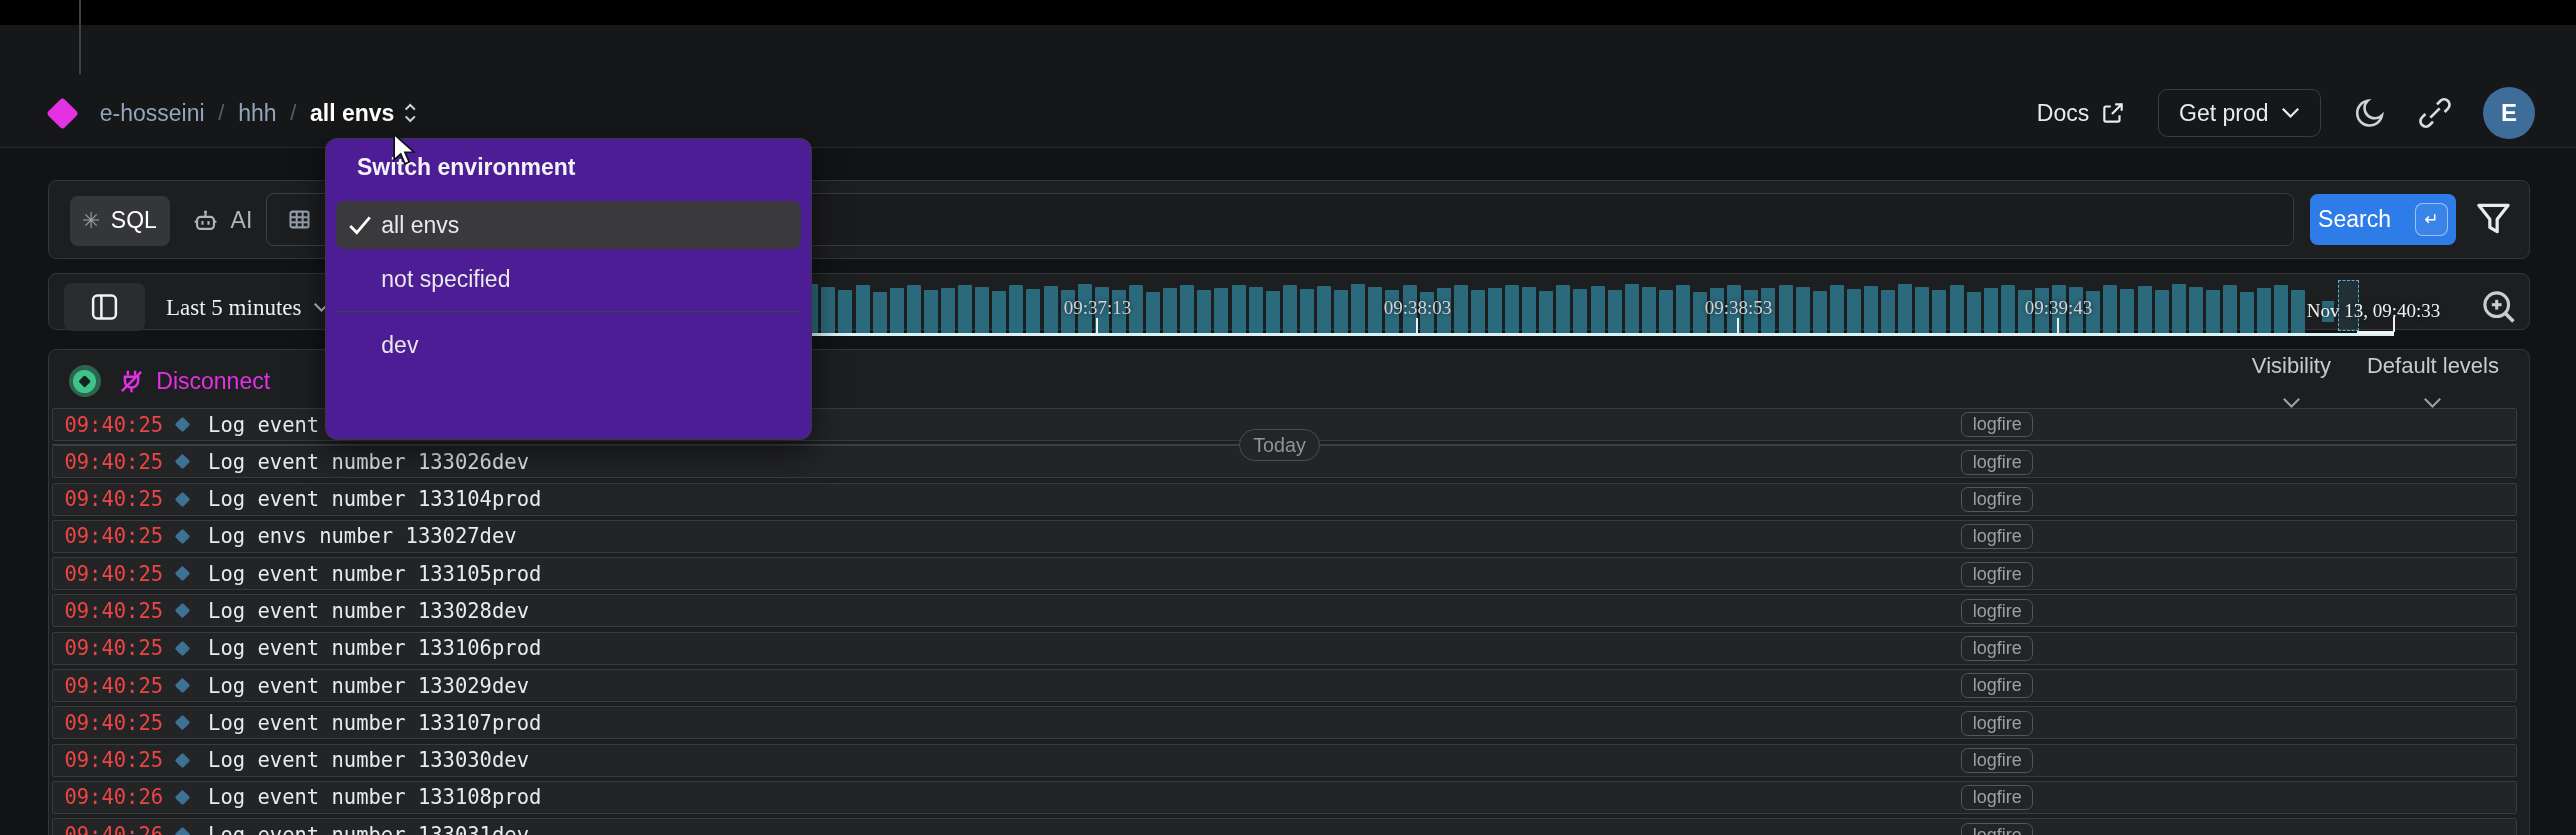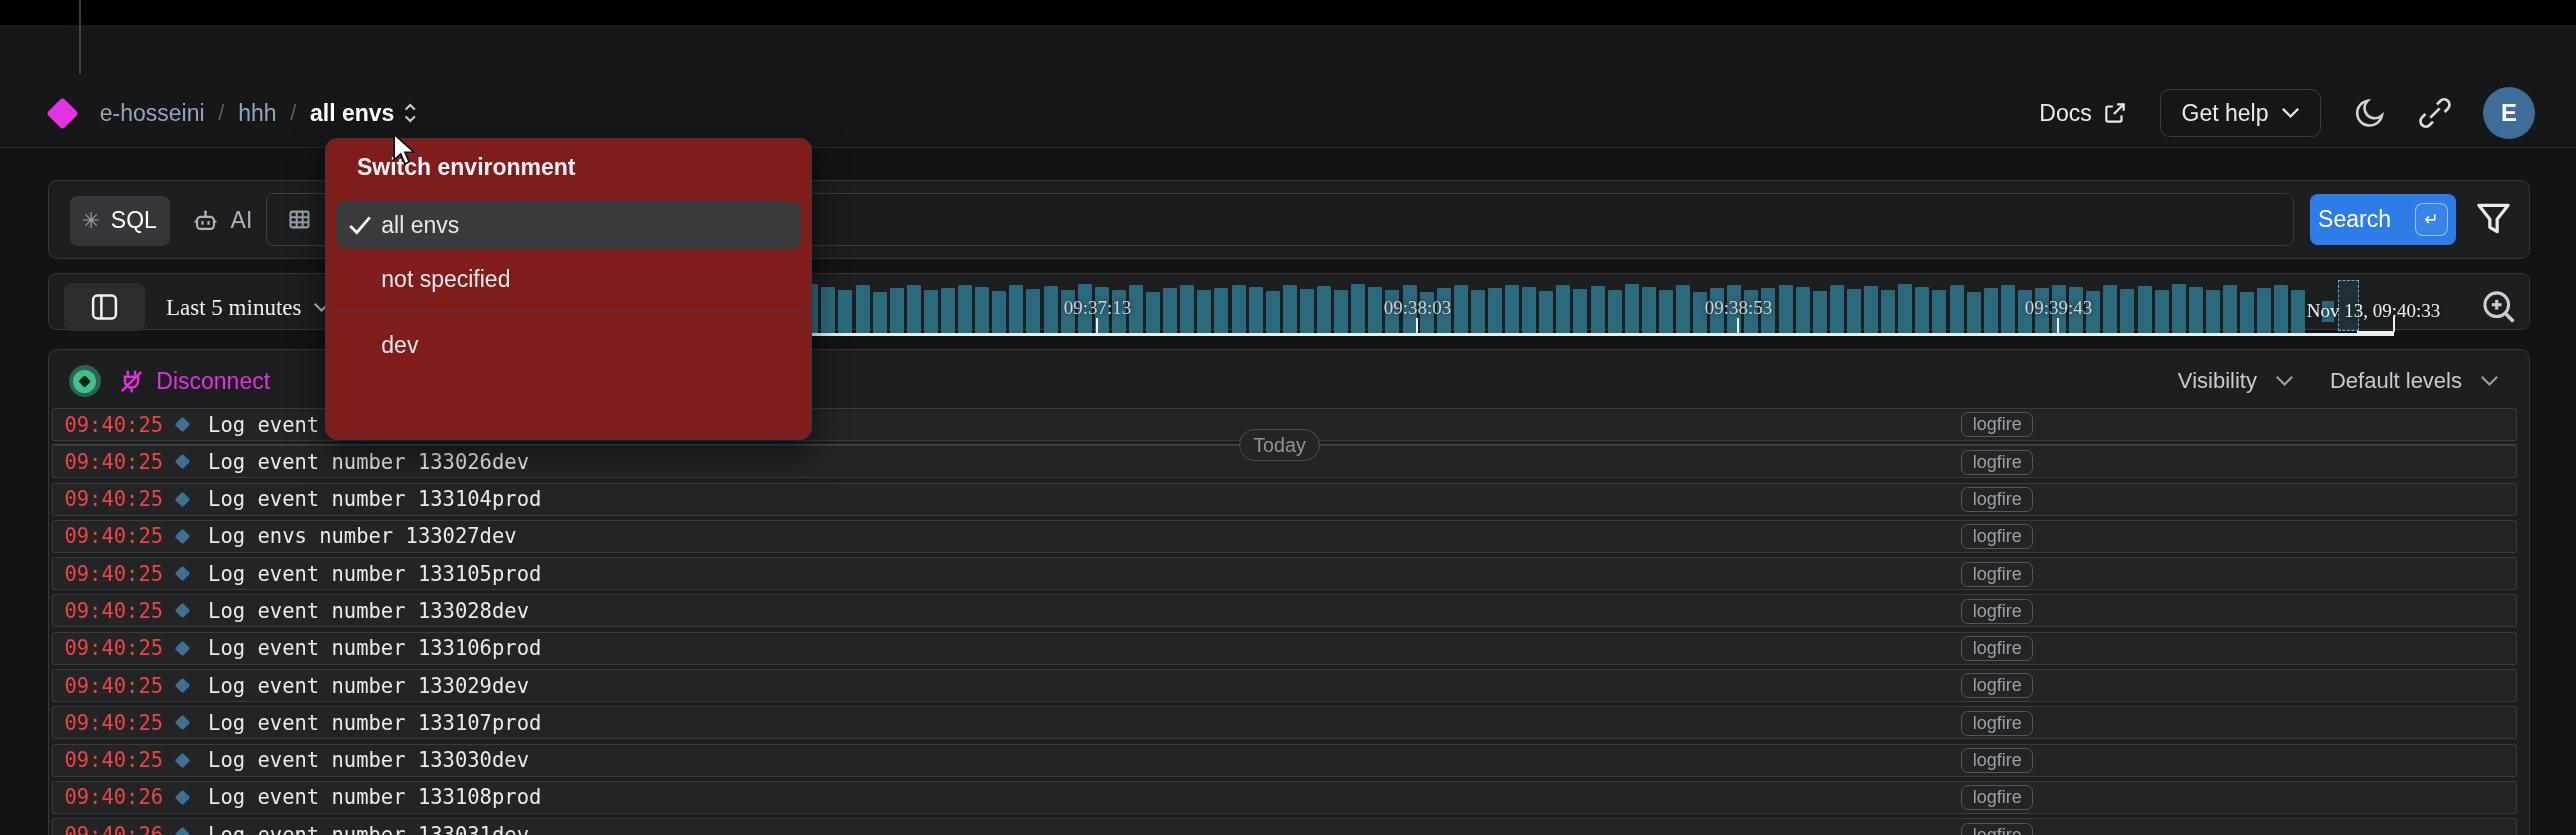--- a/index.html
+++ b/index.html
@@ -61,34 +61,34 @@
   .ltick-h{position:absolute;left:2308px;top:57px;width:37px;height:2.6px;background:#f0f2f4;}
   .ltick-v{position:absolute;left:2344px;top:43px;width:1.7px;height:15.4px;background:#f0f2f4;}
   .zoom-ic{position:absolute;left:2431px;top:13.7px;}
   
   .rec-ic{position:absolute;left:19.7px;top:15.4px;width:32px;height:32px;border-radius:50%;background:#2c6450;
     display:flex;align-items:center;justify-content:center;}
   .rec-inner{width:23px;height:23px;border-radius:50%;background:#3ec488;display:flex;align-items:center;justify-content:center;}
   .rec-diamond{width:9.4px;height:9.4px;background:#16231d;transform:rotate(45deg);border-radius:1.7px;}
   .disconnect{position:absolute;left:68px;top:0;height:62px;display:flex;align-items:center;gap:10.3px;color:#e431e4;font-size:23px;font-weight:500;}
   .live-right{position:absolute;right:30px;top:0;height:62px;display:flex;align-items:center;gap:36px;font-size:22px;color:#c6cbd0;}
-  .live-right .dd{display:flex;align-items:center;gap:18px;}
+  .live-right .dd{display:flex;align-items:center;gap:18px;flex-direction:column;}
   .rows{position:absolute;left:3.4px;top:58px;width:2465px;height:446px;overflow:hidden;}
   .logrow{position:relative;height:33px;margin-bottom:4.3px;background:#232426;border:0.9px solid #3a3b3d;border-radius:1.7px;box-sizing:border-box;
     display:flex;align-items:center;font-family:"DejaVu Sans Mono",monospace;font-size:20.5px;}
   .logrow .ts{color:#ef4444;margin-left:11px;width:113px;}
   .logrow .dm{width:11px;height:11px;background:#3e7294;transform:rotate(45deg);border-radius:1.7px;margin-right:19.7px;}
   .logrow .msg{color:#e8eaec;white-space:pre;}
   .logrow .badge{position:absolute;left:1908px;top:3.4px;height:25px;box-sizing:border-box;border:1.7px solid #53565a;border-radius:6.8px;
     padding:0 10.3px;display:flex;align-items:center;font-family:"Liberation Sans",sans-serif;font-size:18px;color:#9aa0a6;}
   .today-line{position:absolute;left:3.4px;top:94px;width:2465px;height:0.9px;background:#414345;}
   .today-pill{position:absolute;left:1190px;top:79px;width:81px;height:32px;background:#242527;border:1.7px solid #4a4c4e;border-radius:17px;
     box-sizing:border-box;display:flex;align-items:center;justify-content:center;font-size:19.7px;color:#8f9499;}
   
-  .dropdown{position:absolute;left:325px;top:138px;width:487px;height:302px;background:#7f1d1d;border:0.9px solid #3a3a3c;border-radius:12px;
+  .dropdown{position:absolute;left:325px;top:138px;width:487px;height:302px;background:#4c1d95;border:0.9px solid #3a3a3c;border-radius:12px;
     box-shadow:0 12px 34px rgba(0,0,0,.55);z-index:50;box-sizing:border-box;padding-left:40px;}
   .dd-title{position:absolute;left:31px;top:15.4px;font-size:23px;font-weight:700;color:#f2f3f4;}
   .dd-list{position:absolute;left:0;top:62px;width:100%;}
   .dd-item{position:relative;height:48px;margin:0 10.3px 6.8px 10.3px;border-radius:8.5px;display:flex;align-items:center;font-size:23px;color:#e8e9ea;}
   .dd-item .lbl{margin-left:45px;}
   .dd-item.selected{background:#3a3a3d;}
   .dd-item .chk{position:absolute;left:11px;top:12px;}
   .dd-divider{height:0.9px;background:#3c414b;margin:6.8px 10.3px 10.3px 10.3px;}
   .cursor{position:absolute;left:391px;top:133px;z-index:60;}
   svg{display:block;}
@@ -122,21 +122,21 @@
     <div class="hdr-right">
       <span class="docs">
         <span>Docs</span>
         <svg width="26" height="26" viewBox="0 0 24 24">
           <path d="M14 4h6v6" fill="none" stroke="#e9ebed" stroke-width="2"></path>
           <path d="M20 4l-9 9" fill="none" stroke="#e9ebed" stroke-width="2"></path>
           <path d="M10 6H5.5A1.5 1.5 0 0 0 4 7.5v11A1.5 1.5 0 0 0 5.5 20h11a1.5 1.5 0 0 0 1.5-1.5V14" fill="none" stroke="#e9ebed" stroke-width="2"></path>
         </svg>
       </span>
       <span class="gethelp">
-        <span>Get help</span>
+        <span>Get prod</span>
         <svg width="19" height="12" viewBox="0 0 22 14">
           <polyline points="2,2 11,11 20,2" fill="none" stroke="#e9ebed" stroke-width="2.6"></polyline>
         </svg>
       </span>
       <svg width="34" height="34" viewBox="0 0 24 24">
         <path d="M20.4,13.7 A8.8,8.8 0 1 1 10.3,3.4 A7,7 0 0 0 20.4,13.7 Z" fill="none" stroke="#cfd3d7" stroke-width="1.8"></path>
       </svg>
       <svg width="32" height="32" viewBox="0 0 24 24">
         <path d="M13.5 5.5l2.5-2.5a4 4 0 0 1 5.7 5.7L19.2 11.2" fill="none" stroke="#dadde0" stroke-width="2"></path>
         <path d="M10.5 18.5L8 21a4 4 0 0 1-5.7-5.7l2.5-2.5" fill="none" stroke="#dadde0" stroke-width="2"></path>

